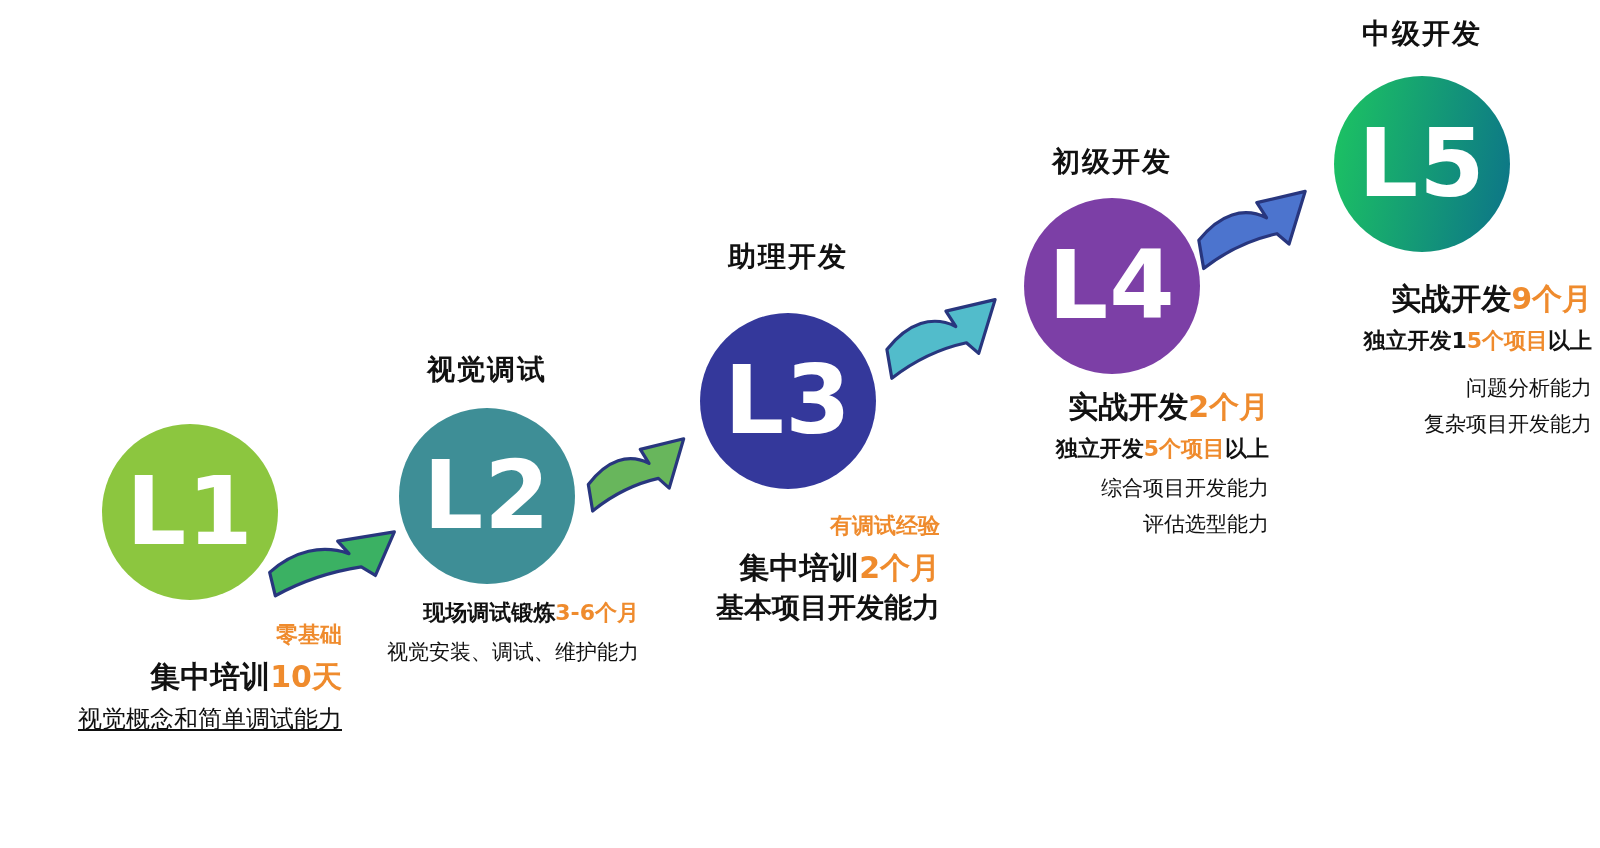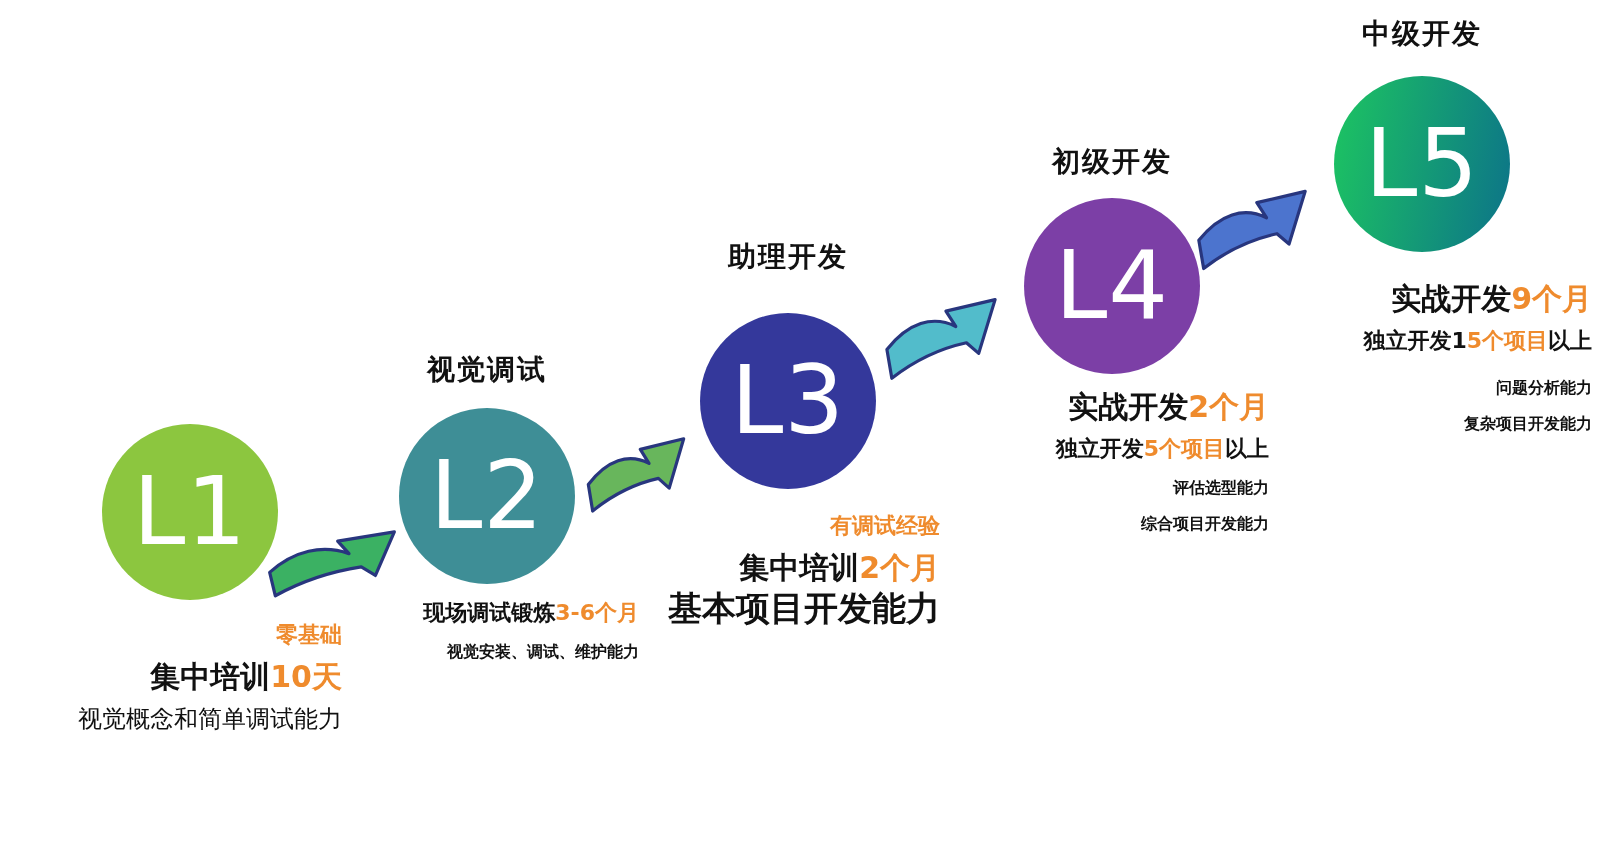--- a/index.html
+++ b/index.html
@@ -5,35 +5,35 @@
   * { margin:0; padding:0; box-sizing:border-box; }
   html,body { background:#ffffff; }
   body { font-family:"DejaVu Sans","Liberation Sans",sans-serif; color:#111; }
   .canvas { position:relative; width:1600px; height:848px; background:#fff; overflow:hidden; }
 
   .level { position:absolute; text-align:center; }
   .level-title { font-size:28px; font-weight:700; line-height:48px; letter-spacing:2px; white-space:nowrap; color:#111; }
 
   .circle { width:176px; height:176px; border-radius:50%; margin:0 auto;
             display:flex; align-items:center; justify-content:center; }
-  .badge  { color:#fff; font-size:94px; line-height:1; font-weight:400; letter-spacing:1px; }
+  .badge  { color:#fff; font-size:94px; line-height:1; font-weight:700; letter-spacing:1px; }
 
   .c1 { background:var(--l1-circle); }
   .c2 { background:var(--l2-circle); }
   .c3 { background:var(--l3-circle); }
   .c4 { background:var(--l4-circle); }
   .c5 { background:linear-gradient(100deg, var(--l5-grad-start) 5%, var(--l5-grad-end) 95%); }
 
   .line   { white-space:nowrap; color:#111;text-align:right; }
   .orange { color:var(--orange); }
   .b30 { font-size:30px; font-weight:700; line-height:42px; }
   .b29 { font-size:22px; font-weight:700; line-height:42px; }
-  .b28 { font-size:34px; font-weight:700; line-height:38px; }
-  .r26 { font-size:16px; font-weight:700; line-height:36px; }
-  .r25 { font-size:24px; font-weight:400; line-height:34px; }
+  .b28 { font-size:28px; font-weight:700; line-height:38px; }
+  .r26 { font-size:21px; font-weight:400; line-height:36px; }
+  .r25 { font-size:24px; font-weight:400; line-height:34px;text-decoration:underline; }
 
   .arrow { position:absolute; overflow:visible; }
   .arrow path { stroke:var(--arrow-outline); stroke-width:3.2; stroke-linejoin:round; vector-effect:non-scaling-stroke; }
   .f-green1 path { fill:var(--arrow-green-1); }
   .f-green2 path { fill:var(--arrow-green-2); }
   .f-cyan   path { fill:var(--arrow-cyan); }
   .f-blue   path { fill:var(--arrow-blue); }
 </style>
 </head>
 <body>
@@ -82,22 +82,22 @@
     <div class="level-title">初级开发</div>
     <div class="circle c4" style="margin-top:12px;justify-content:center;">
       <span class="badge">L4</span>
     </div>
     <div class="line b30" style="margin-top:12px;">
       <span>实战开发</span><span class="orange">2个月</span>
     </div>
     <div class="line b29">
       <span>独立开发</span><span class="orange">5个项目</span><span>以上</span>
     </div>
+    <div class="line r26">综合项目开发能力</div>
     <div class="line r26">评估选型能力</div>
-    <div class="line r26">综合项目开发能力</div>
   </section>
 
   <section class="level" style="left:1252px; top:10px; width:340px;">
     <div class="level-title">中级开发</div>
     <div class="circle c5" style="margin-top:18px;">
       <span class="badge">L5</span>
     </div>
     <div class="line b30" style="margin-top:26px;">
       <span>实战开发</span><span class="orange">9个月</span>
     </div>

